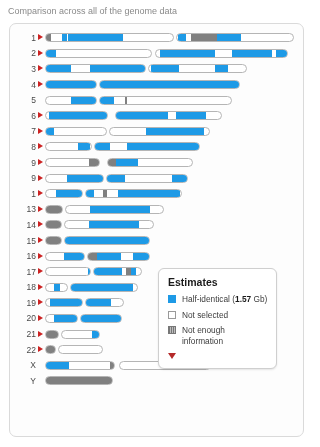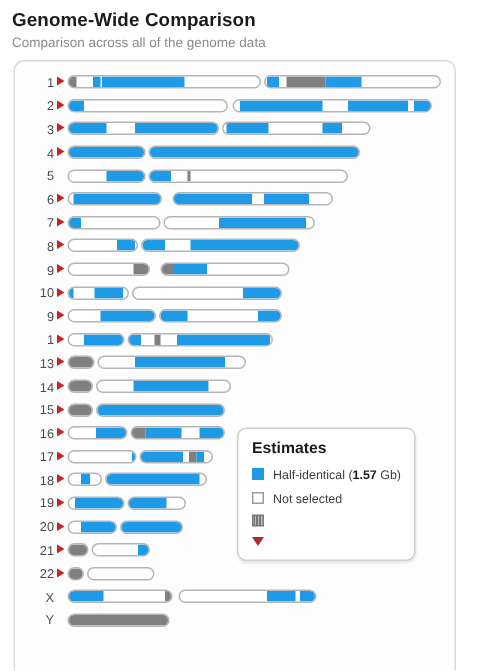--- a/index.html
+++ b/index.html
@@ -183,21 +183,20 @@
   }
 
   .legend-text { flex: 1 1 auto; }
   .legend-text b { font-weight: bold; color: #1b1b1b; }
 </style>
 </head>
 <body>
 
 <div class="page">
 
-  <h1 class="page-title">Genome-Wide Comparison</h1>
   <div class="page-subtitle">Comparison across all of the genome data</div>
 
   <div class="genome-card">
     <div class="chrom-list" id="chrom-list">
         <div class="chrom-row">
           <div class="chrom-label">1</div>
           <div class="marker-col">
             <div class="marker"></div>
           </div>
           <div class="chrom-track" style="width: 249px;">
@@ -321,35 +320,20 @@
           <div class="marker-col">
             <div class="marker"></div>
           </div>
           <div class="chrom-track" style="width: 148px;">
             <div class="arm" style="left: 0px; width: 55px;">
               <div class="seg noinfo" style="left: 43px; width: 12px;"></div>
             </div>
             <div class="arm" style="left: 62px; width: 86px;">
               <div class="seg noinfo" style="left: 0px; width: 8px;"></div>
               <div class="seg half" style="left: 8px; width: 22px;"></div>
-            </div>
-          </div>
-        </div>
-        <div class="chrom-row">
-          <div class="chrom-label">10</div>
-          <div class="marker-col">
-            <div class="marker"></div>
-          </div>
-          <div class="chrom-track" style="width: 143px;">
-            <div class="arm" style="left: 0px; width: 41px;">
-              <div class="seg half" style="left: 0px; width: 3px;"></div>
-              <div class="seg half" style="left: 17px; width: 19px;"></div>
-            </div>
-            <div class="arm" style="left: 43px; width: 100px;">
-              <div class="seg half" style="left: 73px; width: 27px;"></div>
             </div>
           </div>
         </div>
         <div class="chrom-row">
           <div class="chrom-label">9</div>
           <div class="marker-col">
             <div class="marker"></div>
           </div>
           <div class="chrom-track" style="width: 143px;">
             <div class="arm" style="left: 0px; width: 59px;">
@@ -549,20 +533,21 @@
           <div class="legend-item">
             <span class="swatch half"></span>
             <span class="legend-text">Half-identical (<b>1.57</b> Gb)</span>
           </div>
           <div class="legend-item">
             <span class="swatch notident"></span>
             <span class="legend-text">Not selected</span>
           </div>
           <div class="legend-item">
             <span class="swatch noinfo"></span>
+            <span class="legend-text">Not enough information</span>
           </div>
           <div class="legend-item">
             <span class="swatch genes"></span>
           </div>
         </div>
     </div>
   </div>
 
 </div>
 

